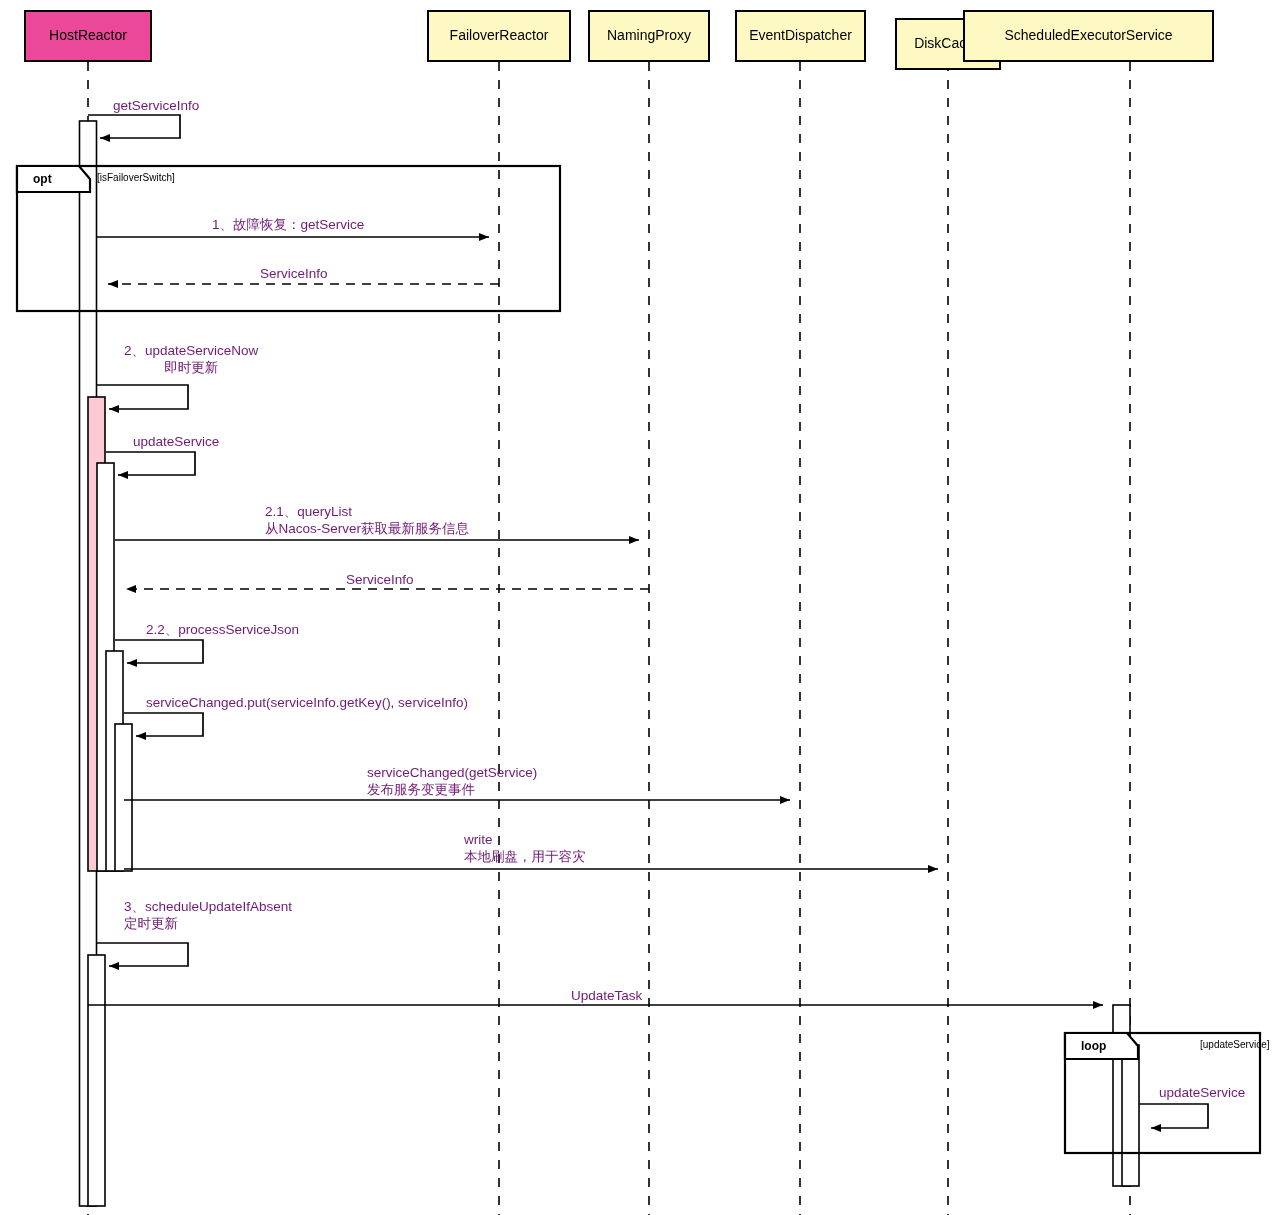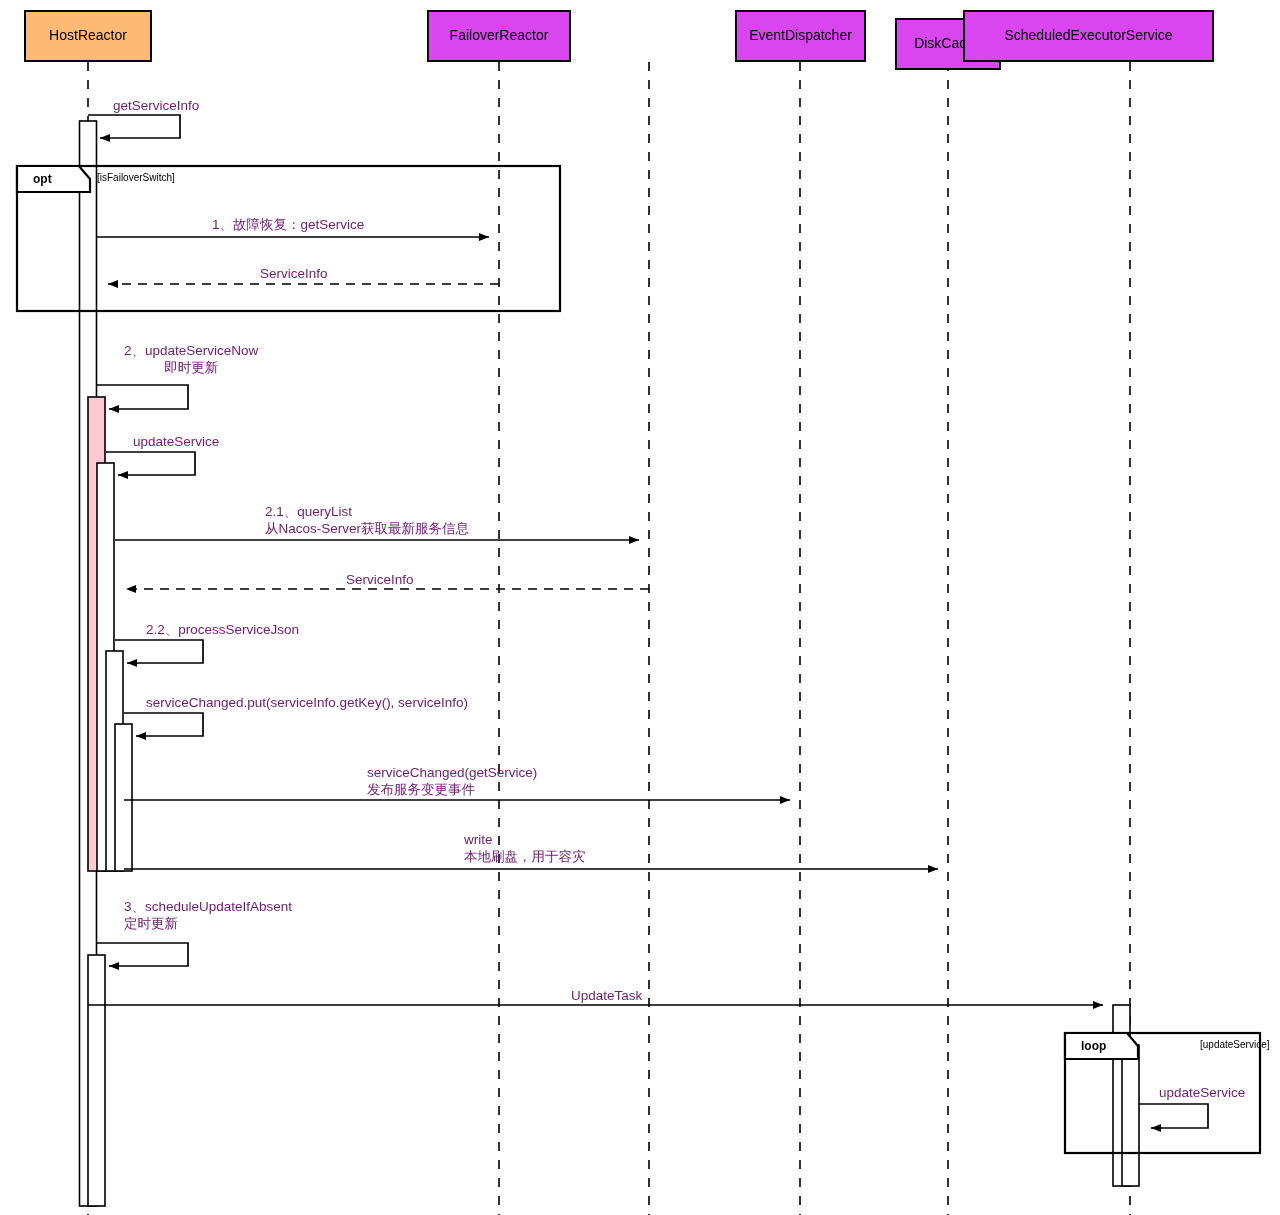--- a/index.html
+++ b/index.html
@@ -21,31 +21,31 @@
   #diagram-svg {
     position: absolute;
     left: 0;
     top: 0;
     display: block;
   }
   .participant-box {
     position: absolute;
     box-sizing: border-box;
     border: 2px solid #000000;
-    background: #d946ef;
+    background: #fef9c3;
     display: flex;
     align-items: center;
     justify-content: center;
     font-size: 14px;
     line-height: 1.1;
     white-space: nowrap;
     z-index: 5;
   }
   .participant-box.highlight {
-    background: #fdba74;
+    background: #ec4899;
   }
   .msg-label {
     position: absolute;
     font-size: 13.5px;
     line-height: 17px;
     white-space: pre;
     color: #701a75;
     z-index: 6;
   }
   .frag-label {
@@ -144,20 +144,23 @@
       <path d="M1139,1104 L1208,1104 L1208,1128 L1151,1128" marker-end="url(#arrowFilled)"></path>
     </g>
   </svg>
 
   <div class="participant-box highlight" style="left:24px; top:10px; width:128px; height:52px;">
     <span>HostReactor</span>
   </div>
   <div class="participant-box" style="left:427px; top:10px; width:144px; height:52px;">
     <span>FailoverReactor</span>
   </div>
+  <div class="participant-box" style="left:588px; top:10px; width:122px; height:52px;">
+    <span>NamingProxy</span>
+  </div>
   <div class="participant-box" style="left:735px; top:10px; width:131px; height:52px;">
     <span>EventDispatcher</span>
   </div>
   <div class="participant-box" style="left:895px; top:10px; width:106px; height:52px;margin-top:8px;">
     <span>DiskCache</span>
   </div>
   <div class="participant-box" style="left:963px; top:10px; width:251px; height:52px;">
     <span>ScheduledExecutorService</span>
   </div>
 

